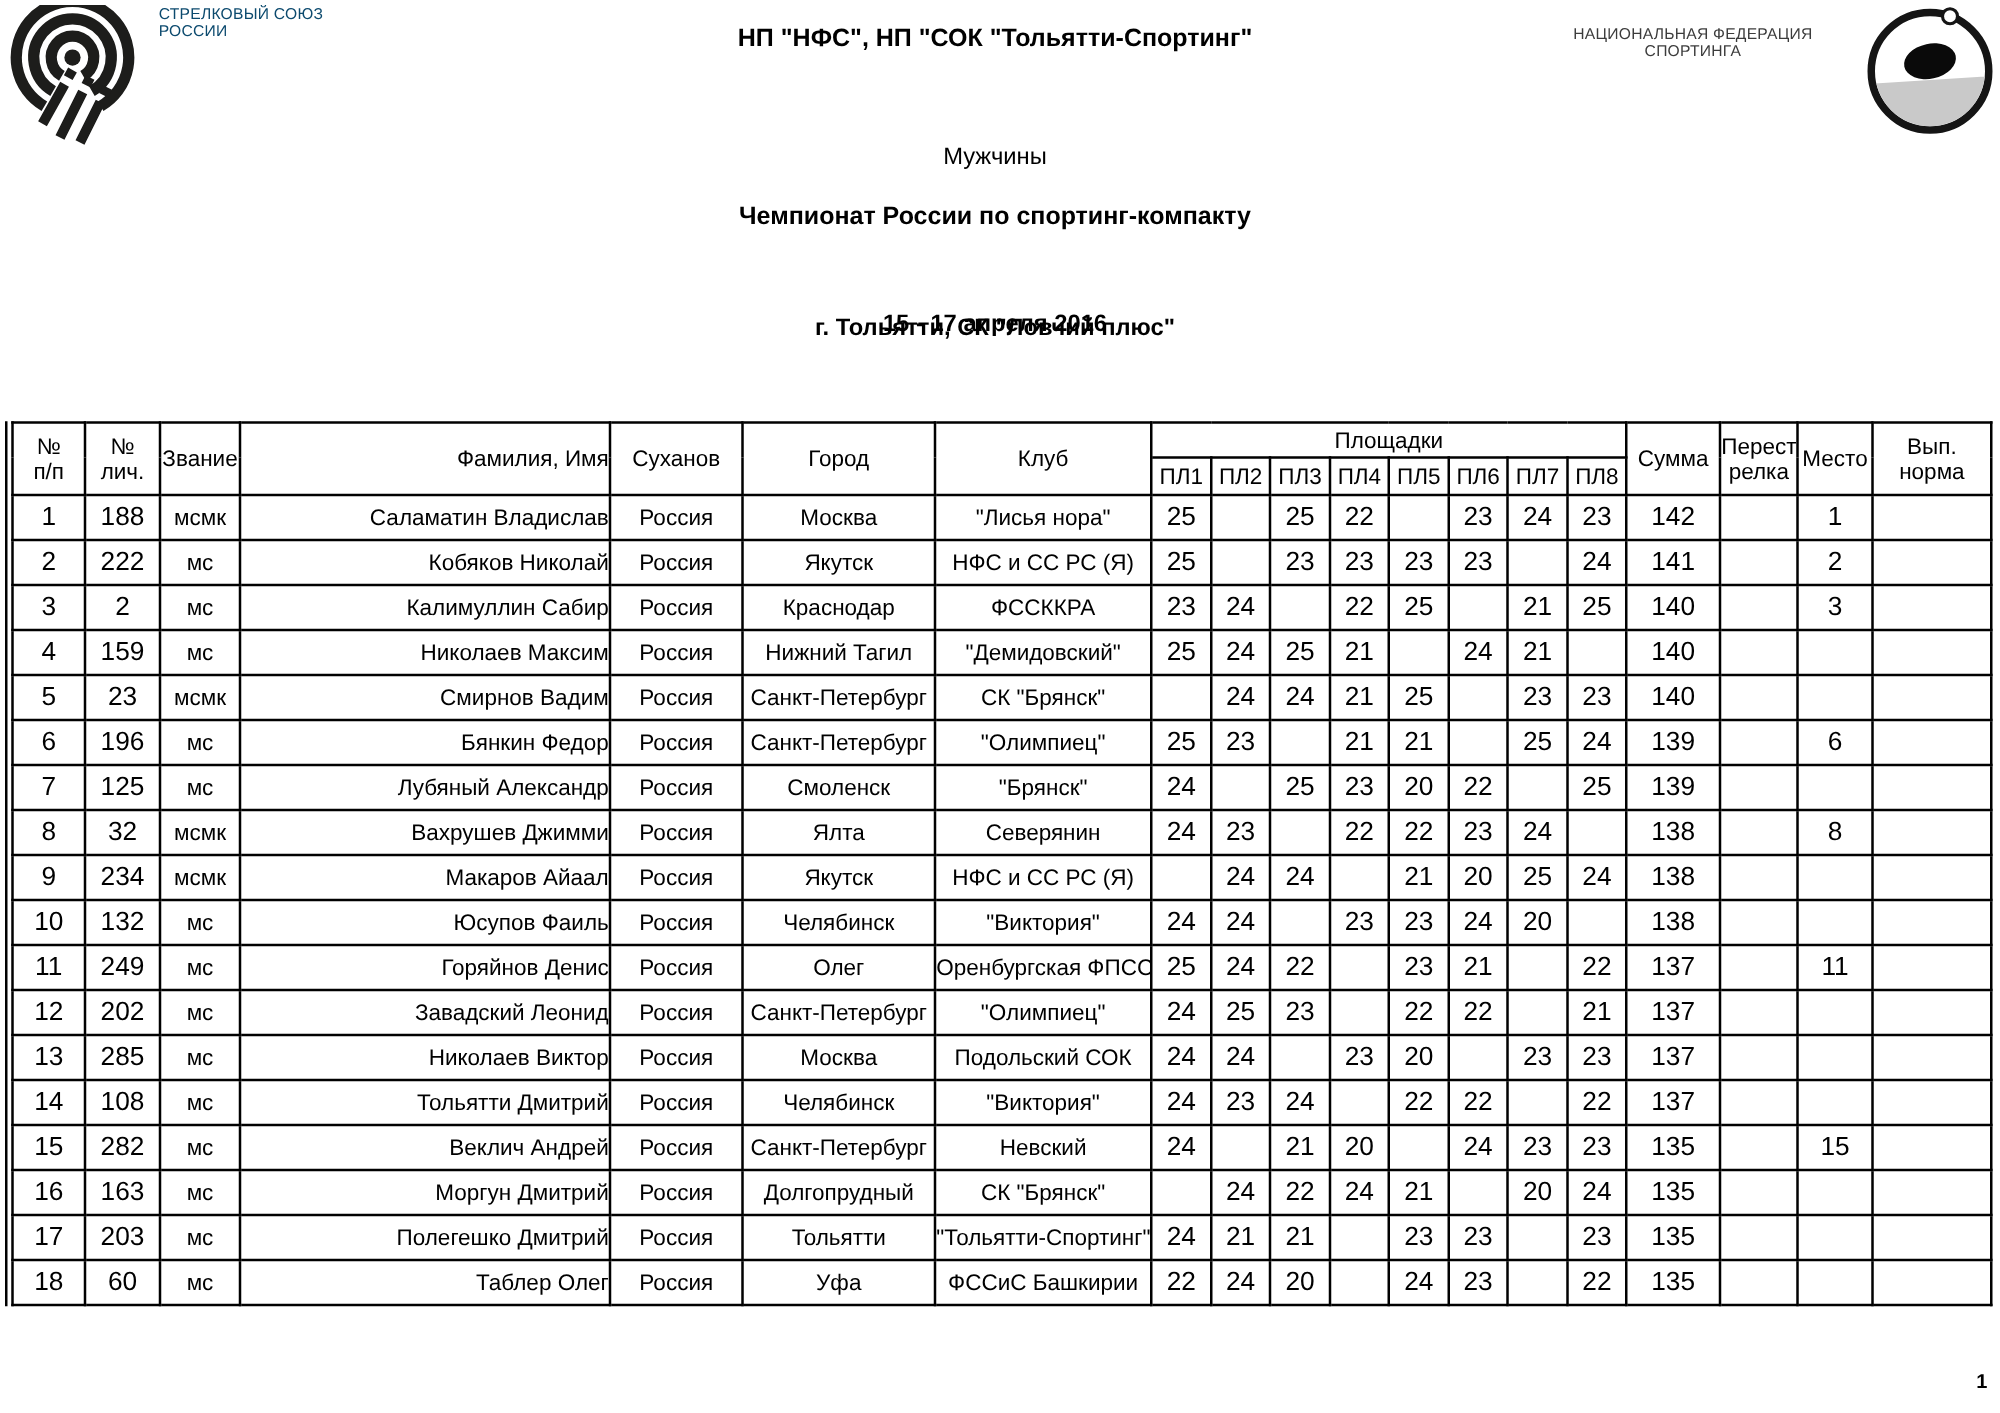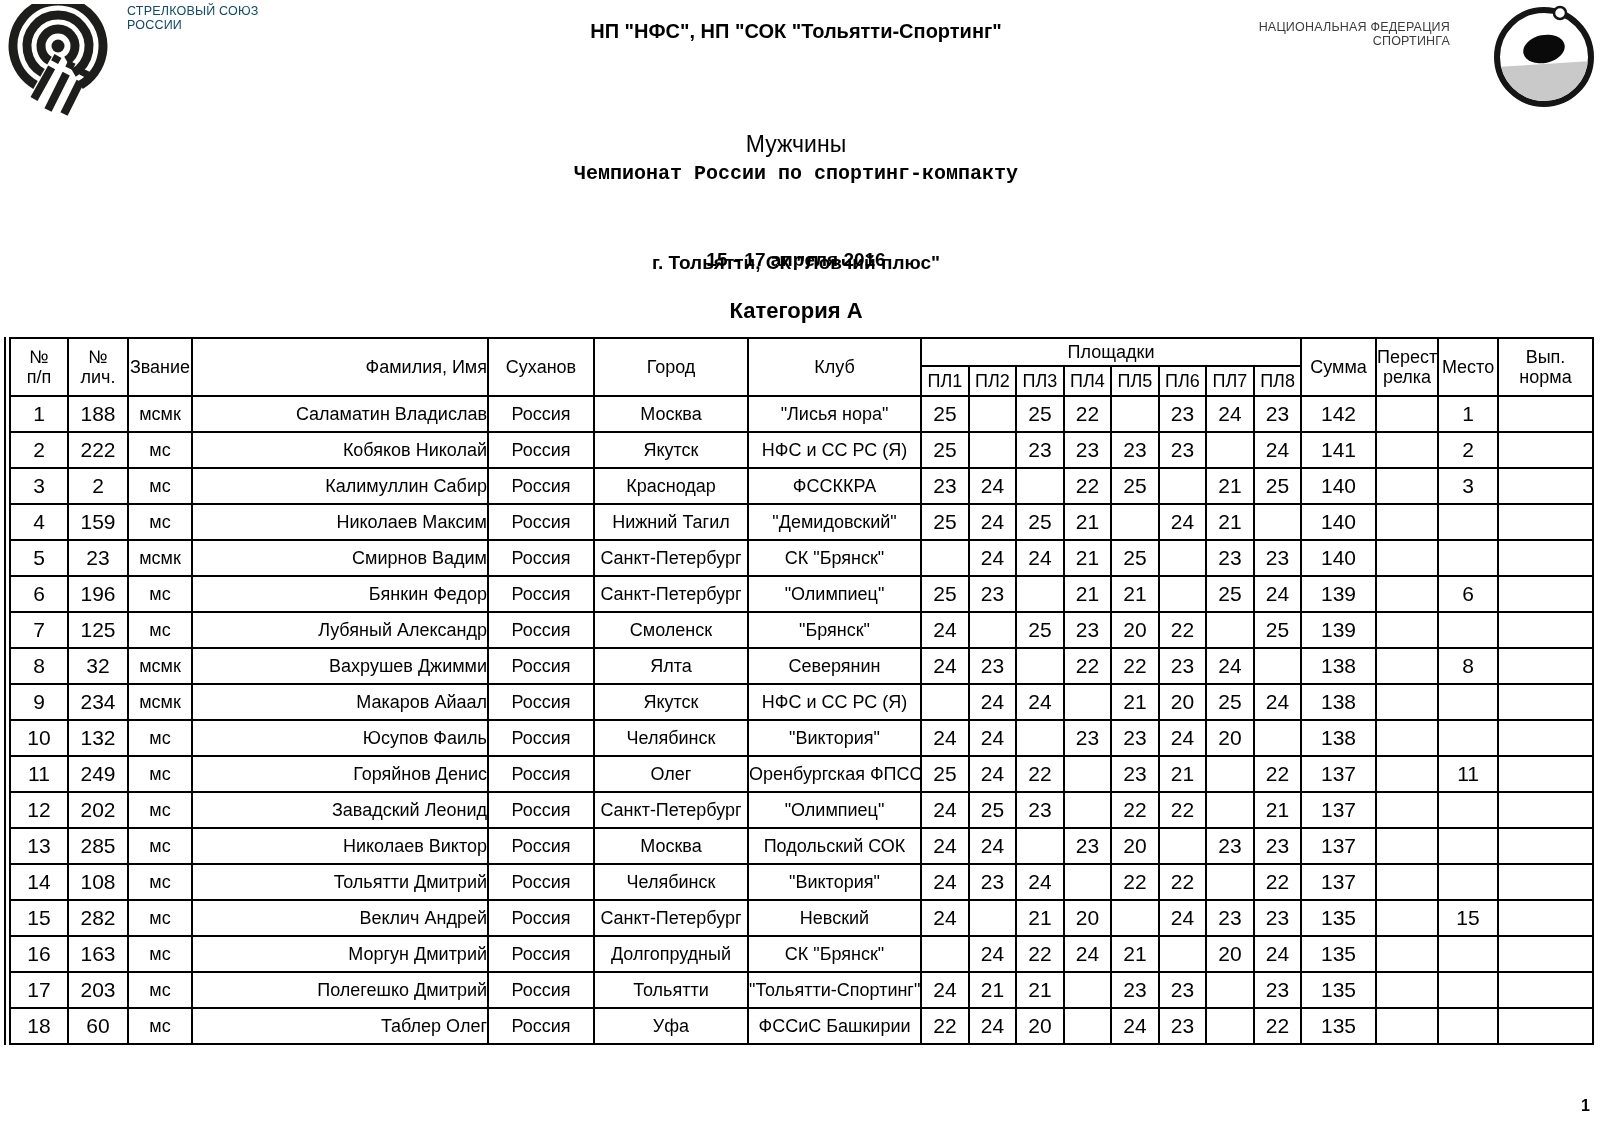--- a/index.html
+++ b/index.html
@@ -3,29 +3,29 @@
 <meta charset="utf-8">
 <style>
   html,body{margin:0;padding:0;background:#ffffff;}
   .page{position:relative;width:1600px;height:1130px;background:#fff;overflow:hidden;
         font-family:"Liberation Sans", sans-serif;color:#000;}
 
   
   .org-left{position:absolute;left:127px;top:4px;font-size:12.5px;line-height:14px;
             color:#0c4a6e;letter-spacing:.2px;}
   .org-right{position:absolute;right:150px;top:20px;font-size:12.5px;line-height:14px;
-             color:#3c3c3c;text-align:right;letter-spacing:.2px;}
+             color:#3c3c3c;text-align:center;letter-spacing:.2px;}
   .logo-left{position:absolute;left:8px;top:4px;width:100px;height:114px;}
   .logo-right{position:absolute;left:1492px;top:5px;width:108px;height:106px;overflow:hidden;}
 
   .tc{position:absolute;left:0;width:1592px;text-align:center;}
   .t1{top:20px;font-size:20px;font-weight:bold;}
   .t2{top:66px;font-size:22px;font-weight:bold;}
-  .tsub{top:115px;font-size:23px;margin-top:16px;}
-  .t3{top:162px;font-size:20px;font-weight:bold;font-family:Liberation Mono, monospace;}
+  .tsub{top:115px;font-size:19px;}
+  .t3{top:162px;font-size:20px;font-weight:bold;}
   .tdates{top:209px;font-size:19px;font-weight:bold;margin-top:40px;}
   .tvenue{top:252px;font-size:19px;font-weight:bold;}
   .tcat{top:298px;font-size:22px;font-weight:bold;}
 
   
   .table-wrap{position:absolute;left:4px;top:337px;border-left:2px solid #000;padding-left:3px;}
   table{border-collapse:collapse;table-layout:fixed;width:1583px;}
   th,td{border:2px solid #000;padding:0;overflow:hidden;white-space:nowrap;
         text-align:center;vertical-align:middle;}
   thead tr.gr{height:28px;}
@@ -74,21 +74,20 @@
       <ellipse cx="52" cy="44" rx="21" ry="14" fill="#0a0a0a" transform="rotate(-12 52 44)"></ellipse>
       <circle cx="68" cy="8" r="6" fill="#fff" stroke="#151515" stroke-width="2.5"></circle>
     </svg>
   </div>
 
   <div class="tc t1">НП "НФС", НП "СОК "Тольятти-Спортинг"</div>
   <div class="tc tsub">Мужчины</div>
   <div class="tc t3">Чемпионат России по спортинг-компакту</div>
   <div class="tc tdates">15 - 17 апреля 2016</div>
   <div class="tc tvenue">г. Тольятти, СК "Ловчий плюс"</div>
-  <div class="tc tcat">Категория А</div>
 
   <div class="table-wrap">
   <table>
     <colgroup>
       <col style="width:58px">
           <col style="width:60px">
           <col style="width:64px">
       <col style="width:296px">
           <col style="width:106px">
           <col style="width:154px">

